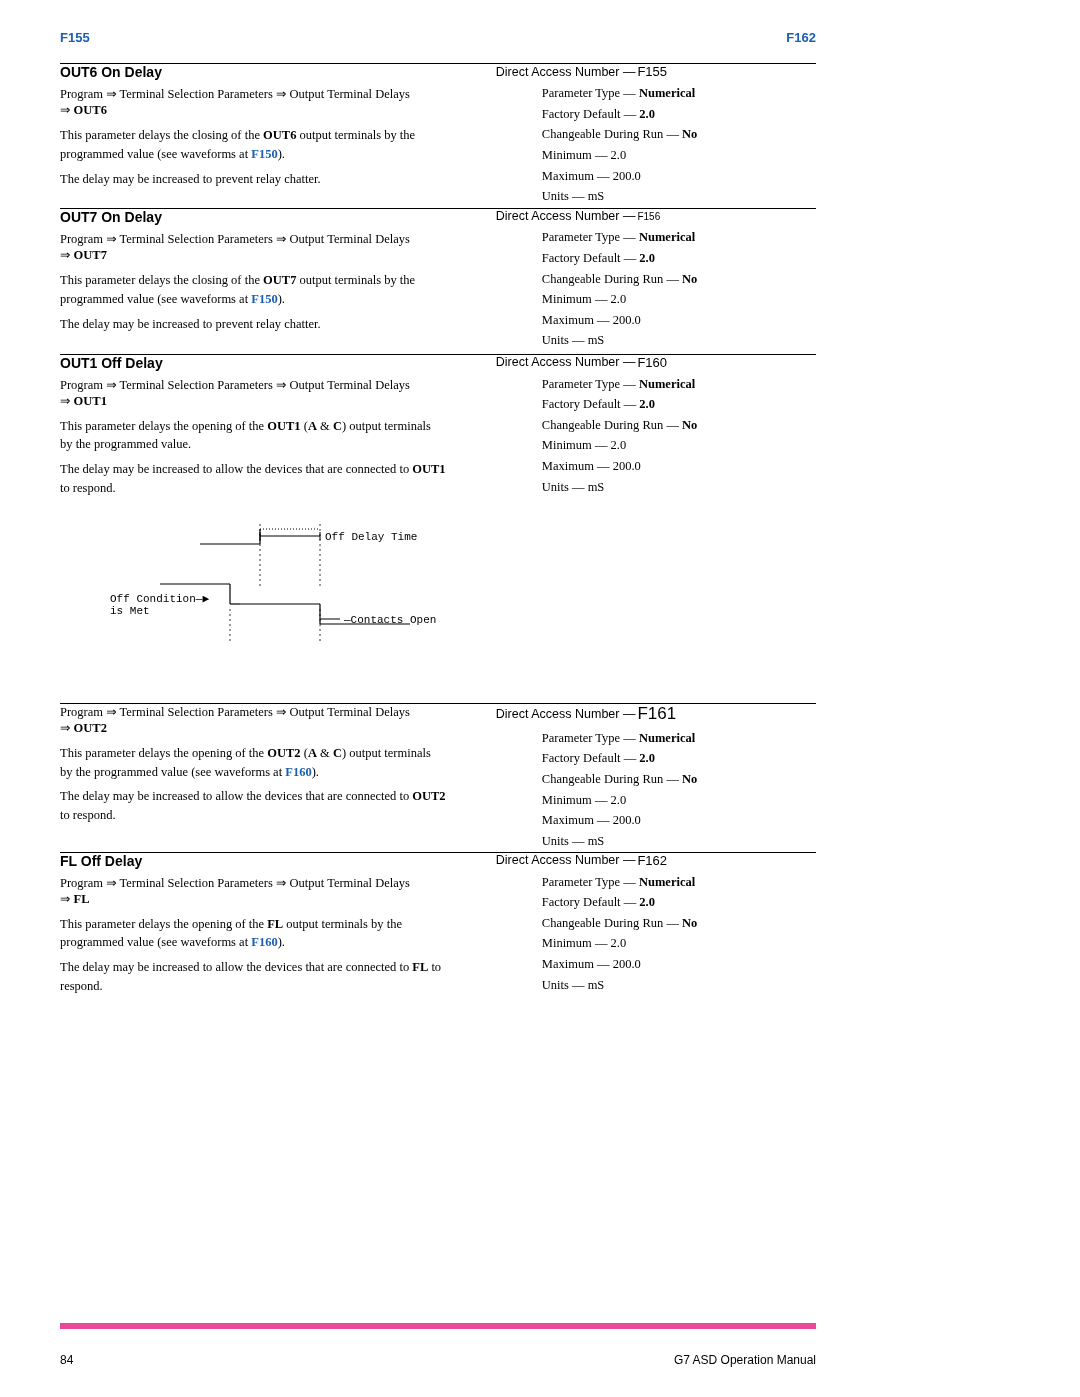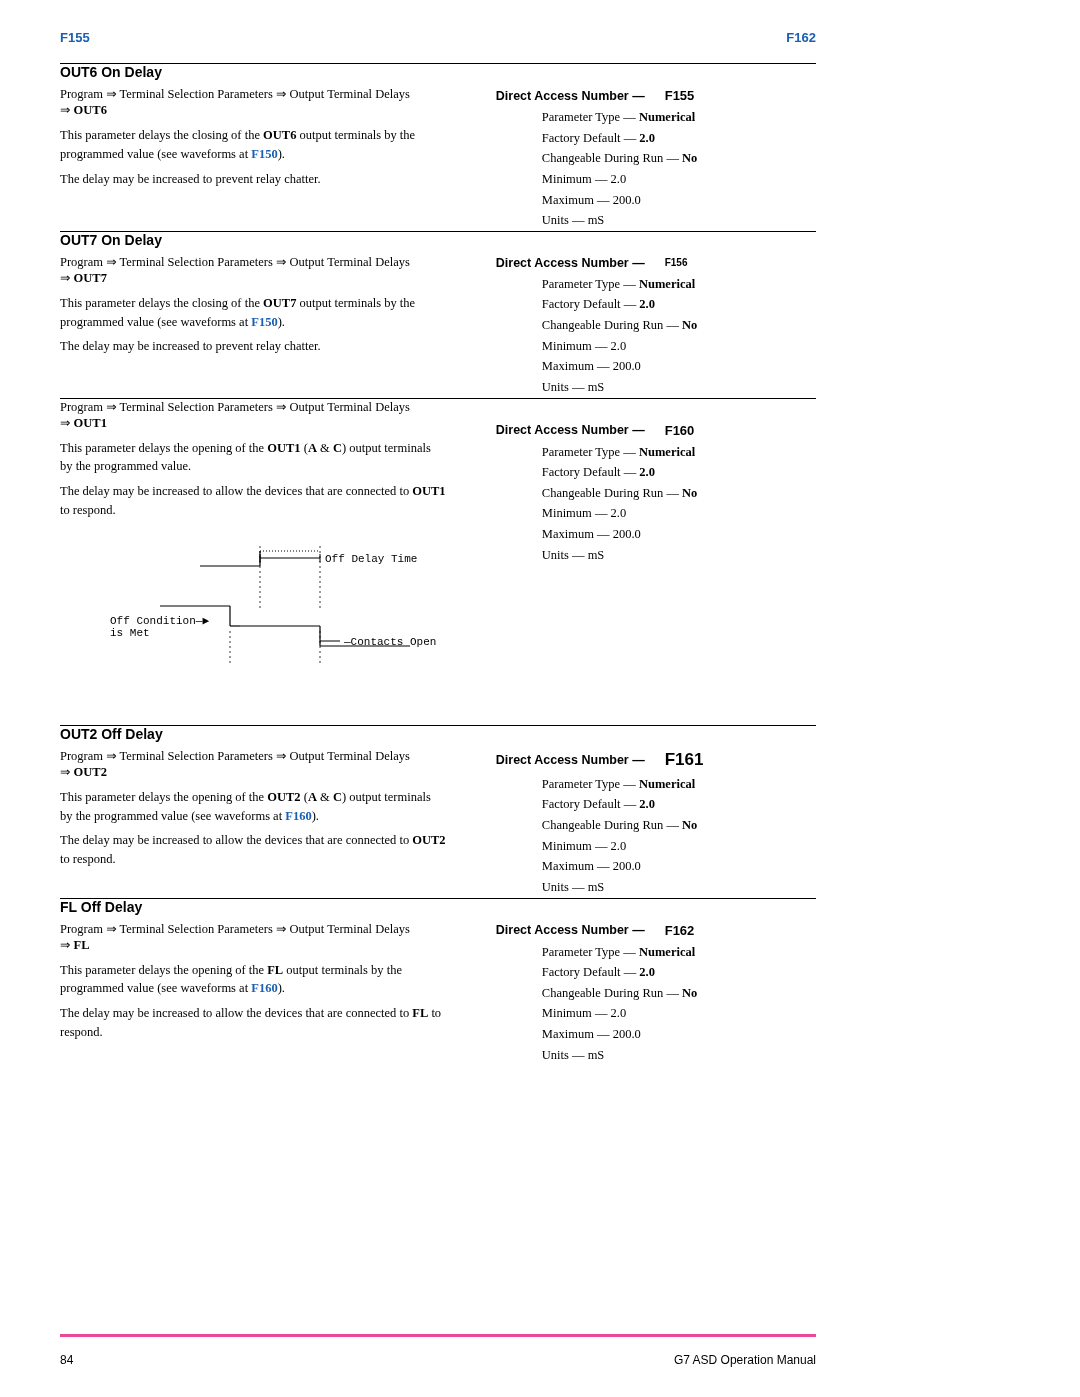--- a/index.html
+++ b/index.html
@@ -56,40 +56,39 @@
     }
     .section-desc {
       font-size: 12.5px;
       margin-bottom: 6px;
       line-height: 1.5;
     }
     .bold { font-weight: bold; }
     .link { color: #1a5fb4; font-weight: bold; text-decoration: none; }
     .direct-access-header {
       font-family: Arial, sans-serif;
-      font-weight: bold;
+      font-weight: normal;
       font-size: 12.5px;
       margin-bottom: 4px;
       display: flex;
       align-items: center;
-      gap: 20px;
-      margin-top: 24px;
+      gap: 2px;
     }
     .diagram-area {
       margin: 16px 0 10px 40px;
       font-family: 'Courier New', Courier, monospace;
       font-size: 11.5px;
       line-height: 1.5;
     }
     .bottom-bar {
       display: flex;
       justify-content: space-between;
       align-items: center;
-      border-top: 3px solid #ec4899;
-      padding-top: 16px;
+      border-top: 6px solid #ec4899;
+      padding-top: 24px;
       margin-top: auto;
       font-family: Arial, sans-serif;
       font-size: 12px;
       position: absolute;
       bottom: 30px;
       left: 60px;
       right: 60px;
     }
     .right-line {
       margin-top: 2px;
@@ -160,20 +159,21 @@
         <div>Changeable During Run — <span class="bold">No</span></div>
         <div>Minimum — <span>2.0</span></div>
         <div>Maximum — <span>200.0</span></div>
         <div>Units — <span>mS</span></div>
       </div>
     </div>
   </div>
 
   <div class="section">
     <div class="section-left">
+      <div class="section-title">OUT1 Off Delay</div>
       <div class="section-path">
         Program ⇒ Terminal Selection Parameters ⇒ Output Terminal Delays<br>⇒ <span class="bold">OUT1</span>
       </div>
       <div class="section-desc">
         This parameter delays the opening of the <span class="bold">OUT1</span> (<span class="bold">A</span> &amp; <span class="bold">C</span>) output terminals by the programmed value.
       </div>
       <div class="section-desc">
         The delay may be increased to allow the devices that are connected to <span class="bold">OUT1</span> to respond.
       </div>
 
@@ -224,21 +224,20 @@
         <div>Changeable During Run — <span class="bold">No</span></div>
         <div>Minimum — <span>2.0</span></div>
         <div>Maximum — <span>200.0</span></div>
         <div>Units — <span>mS</span></div>
       </div>
     </div>
   </div>
 
   <div class="section">
     <div class="section-left">
-      <div class="section-title">OUT2 Off Delay</div>
       <div class="section-path">
         Program ⇒ Terminal Selection Parameters ⇒ Output Terminal Delays<br>⇒ <span class="bold">OUT2</span>
       </div>
       <div class="section-desc">
         This parameter delays the opening of the <span class="bold">OUT2</span> (<span class="bold">A</span> &amp; <span class="bold">C</span>) output terminals by the programmed value (see waveforms at <span class="link">F160</span>).
       </div>
       <div class="section-desc">
         The delay may be increased to allow the devices that are connected to <span class="bold">OUT2</span> to respond.
       </div>
     </div>

